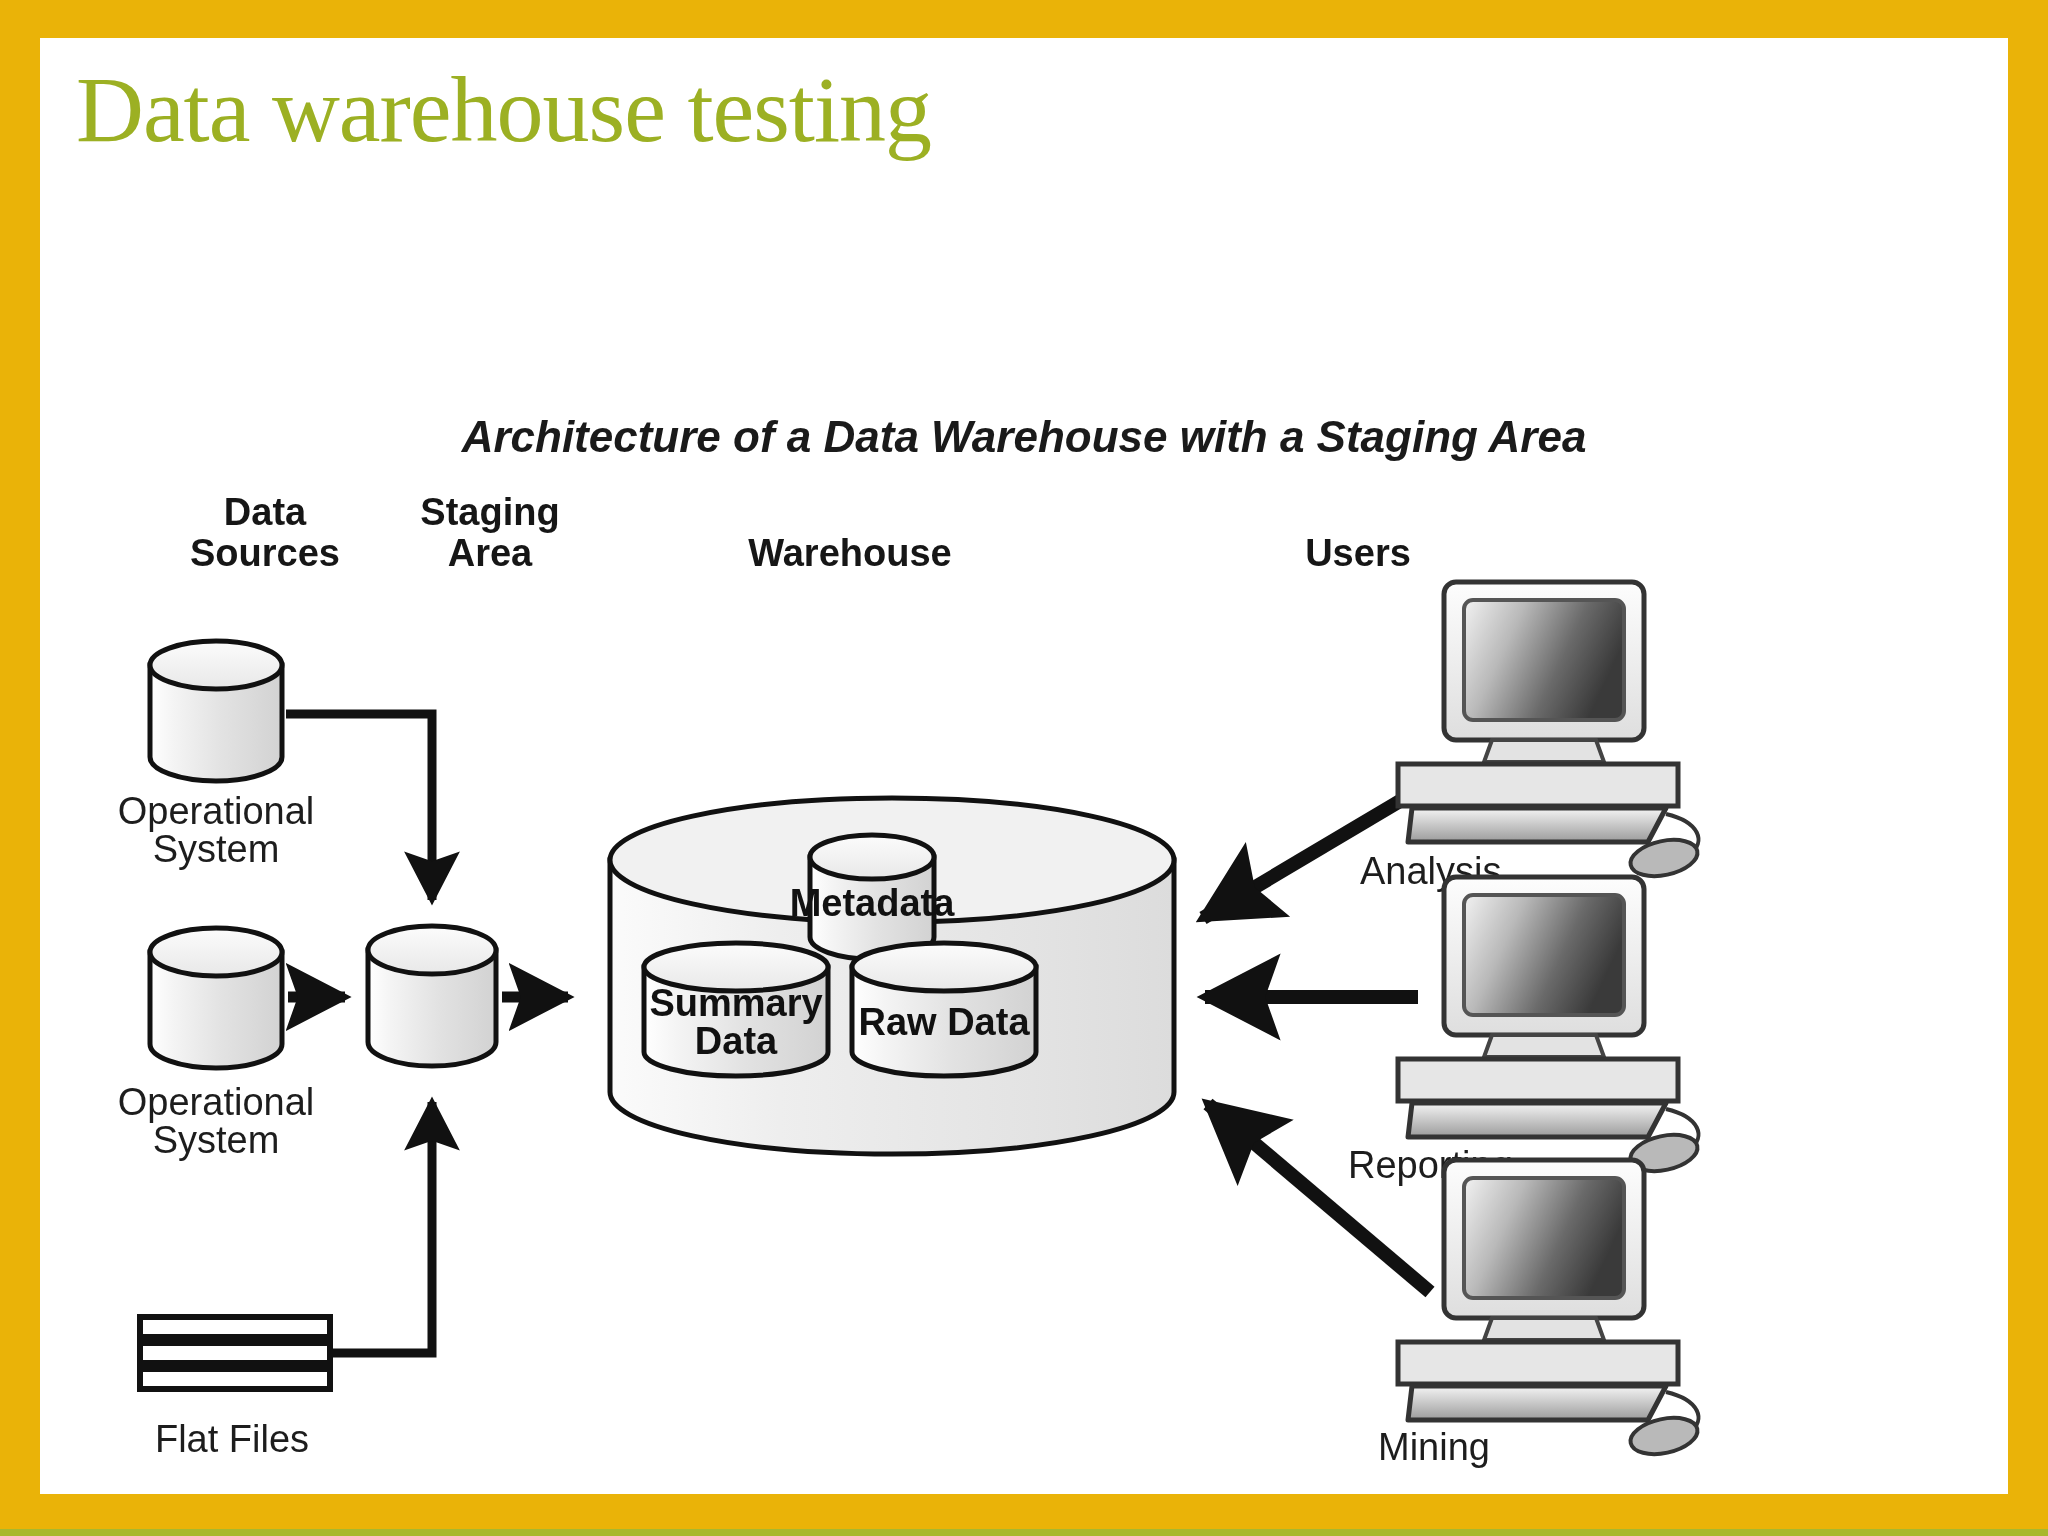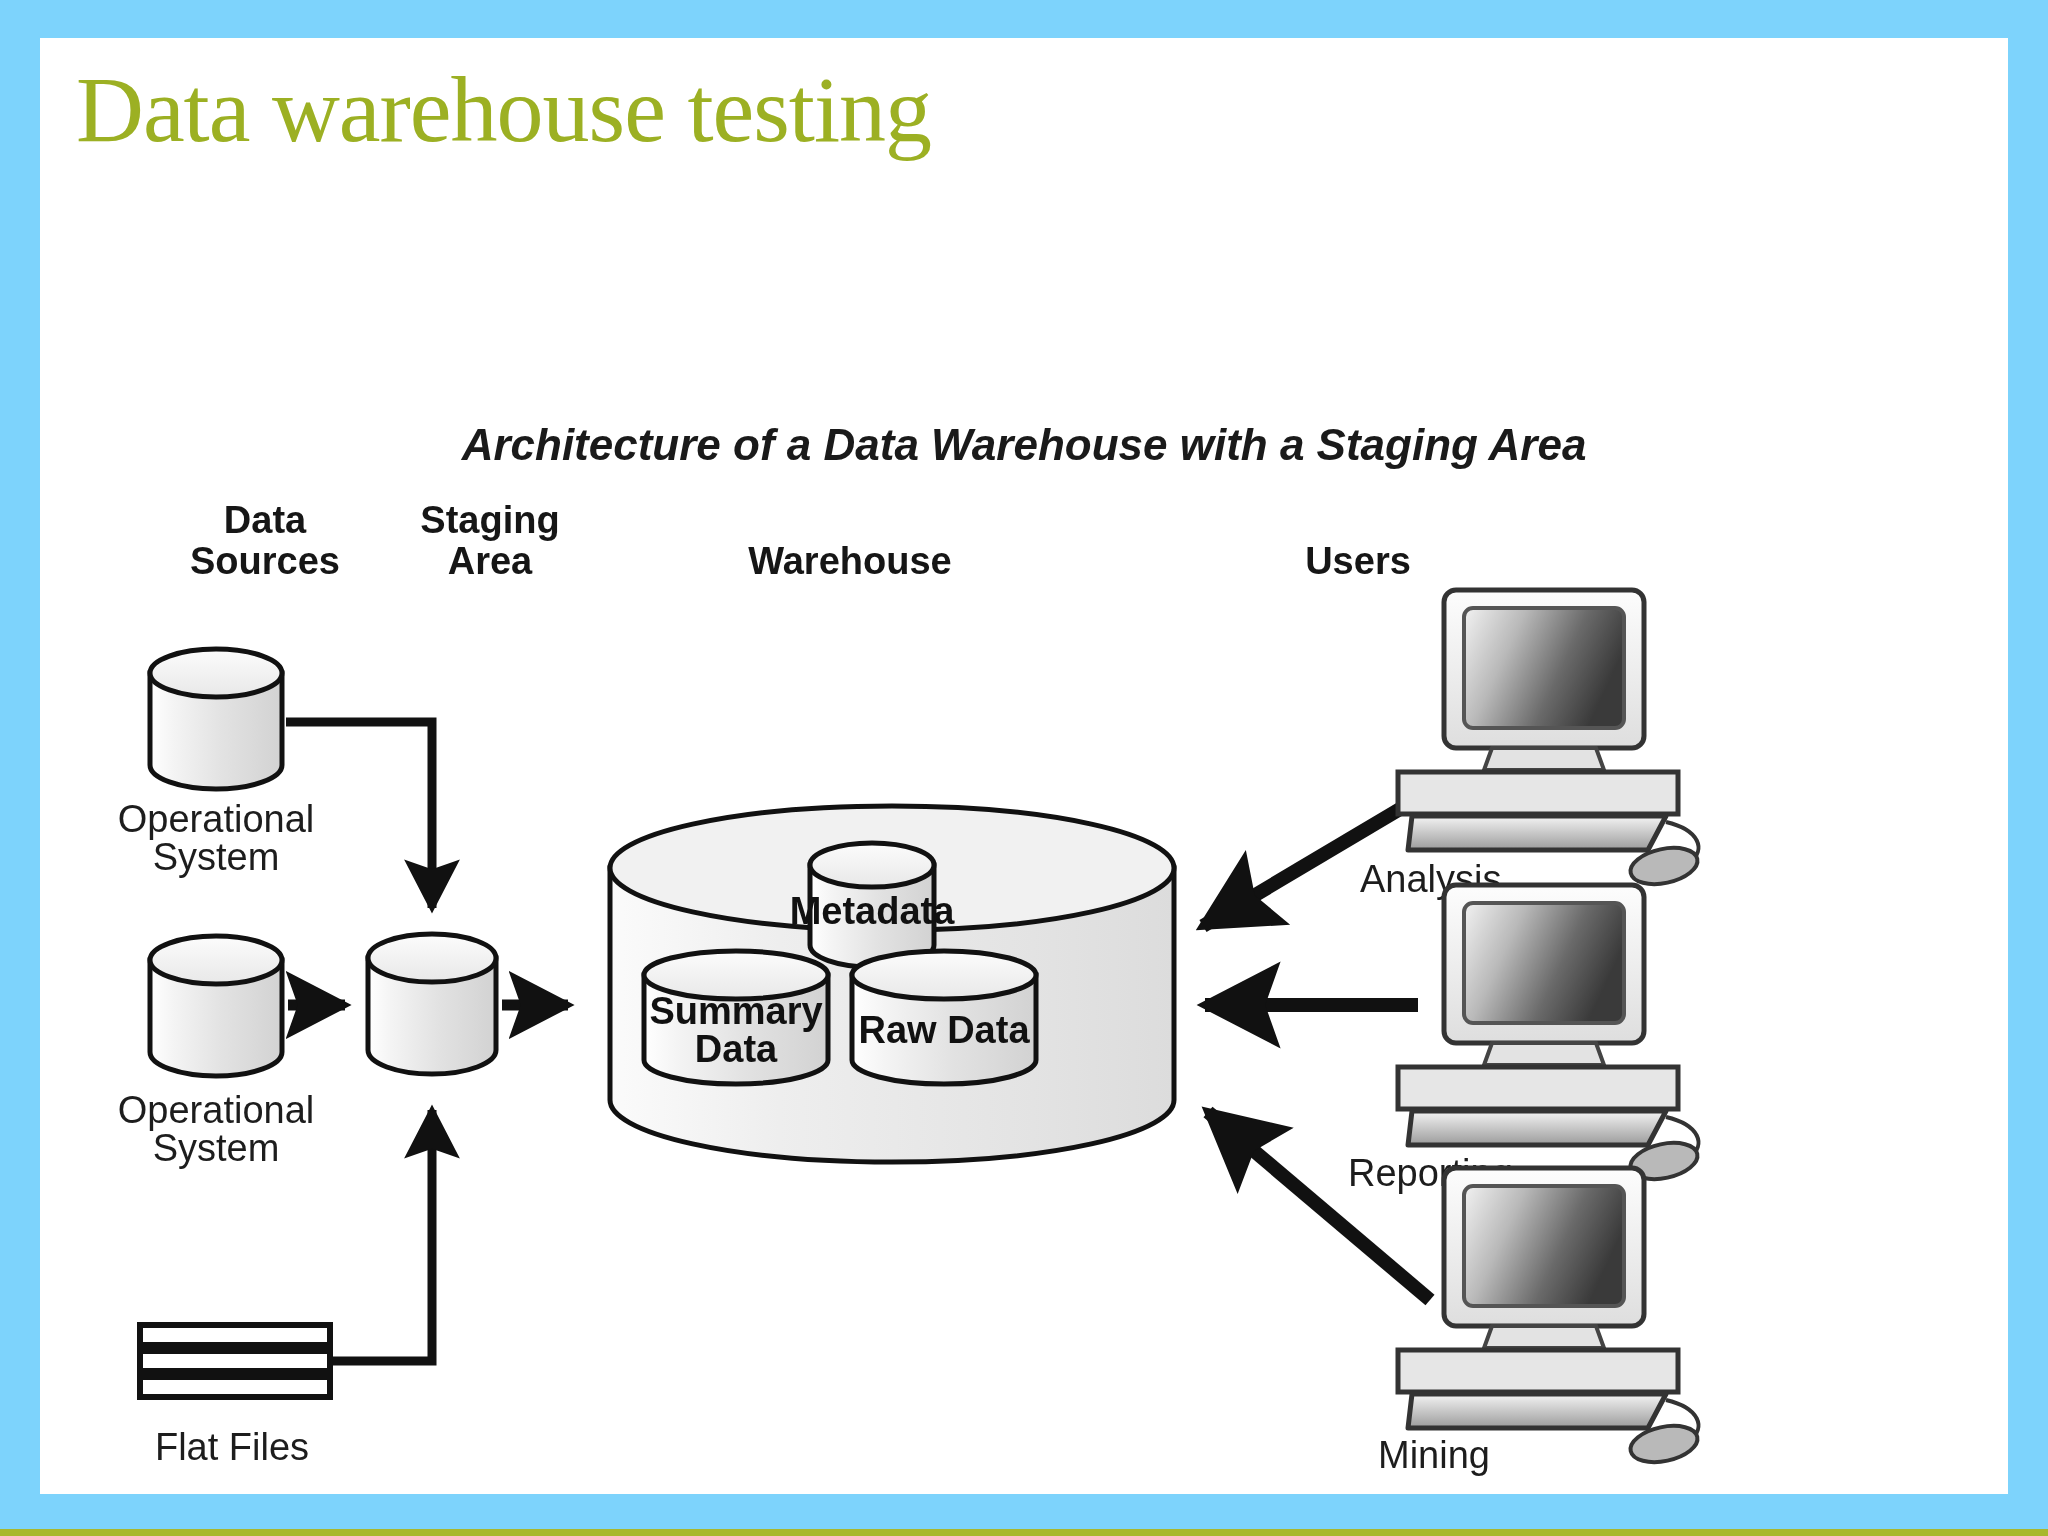--- a/index.html
+++ b/index.html
@@ -13,21 +13,21 @@
   body {
     font-family: "Liberation Sans", sans-serif;
     background: #A8B82E;
   }
 
   
   #slide {
     position: relative;
     width: 2048px;
     height: 1529px;
-    background: #7dd3fc;
+    background: #eab308;
   }
 
   #slide-canvas {
     position: absolute;
     left: 40px;
     top: 38px;
     width: 1968px;
     height: 1456px;
     background: #FFFFFF;
   }
@@ -42,21 +42,21 @@
     line-height: 1.05;
     color: #9CB023;
     letter-spacing: -1px;
     white-space: nowrap;
   }
 
   
   #diagram {
     position: absolute;
     left: 0;
-    top: 12px;
+    top: 4px;
     width: 1968px;
     height: 1456px;
     text-decoration: underline;
   }
 
   #diagram svg { display: block; }
 
   .dg-title {
     font-family: "Liberation Sans", sans-serif;
     font-weight: bold;

